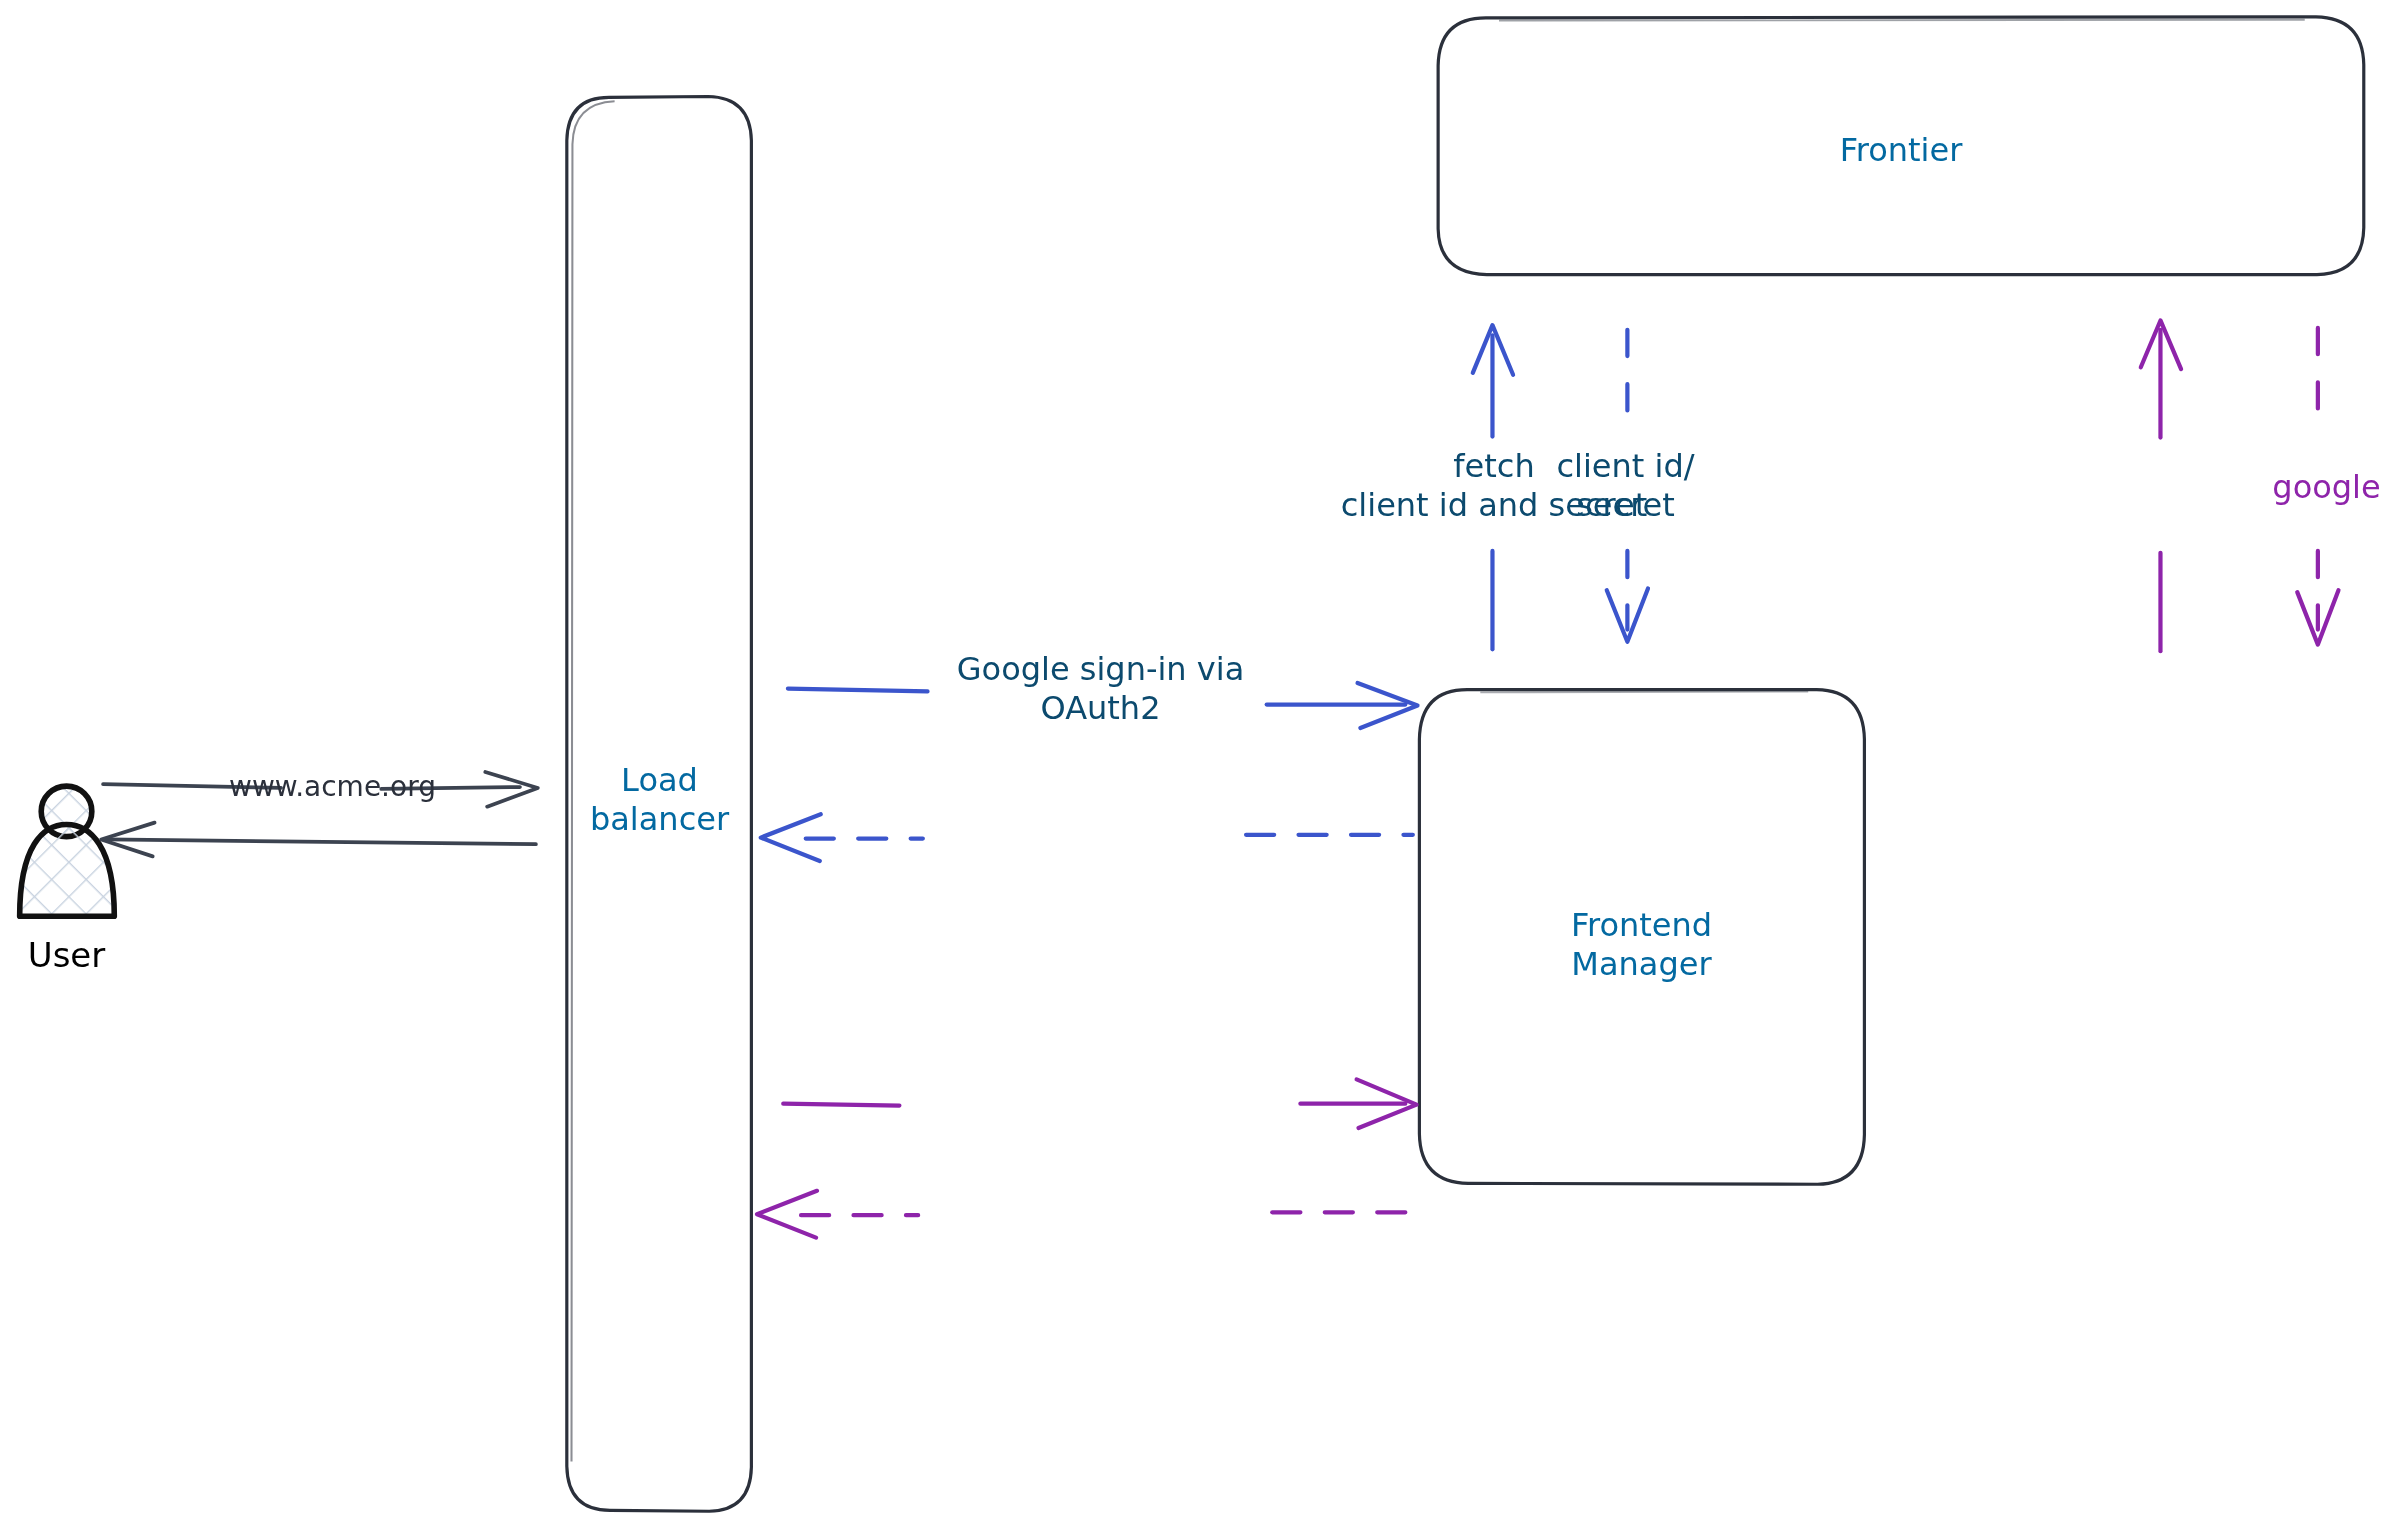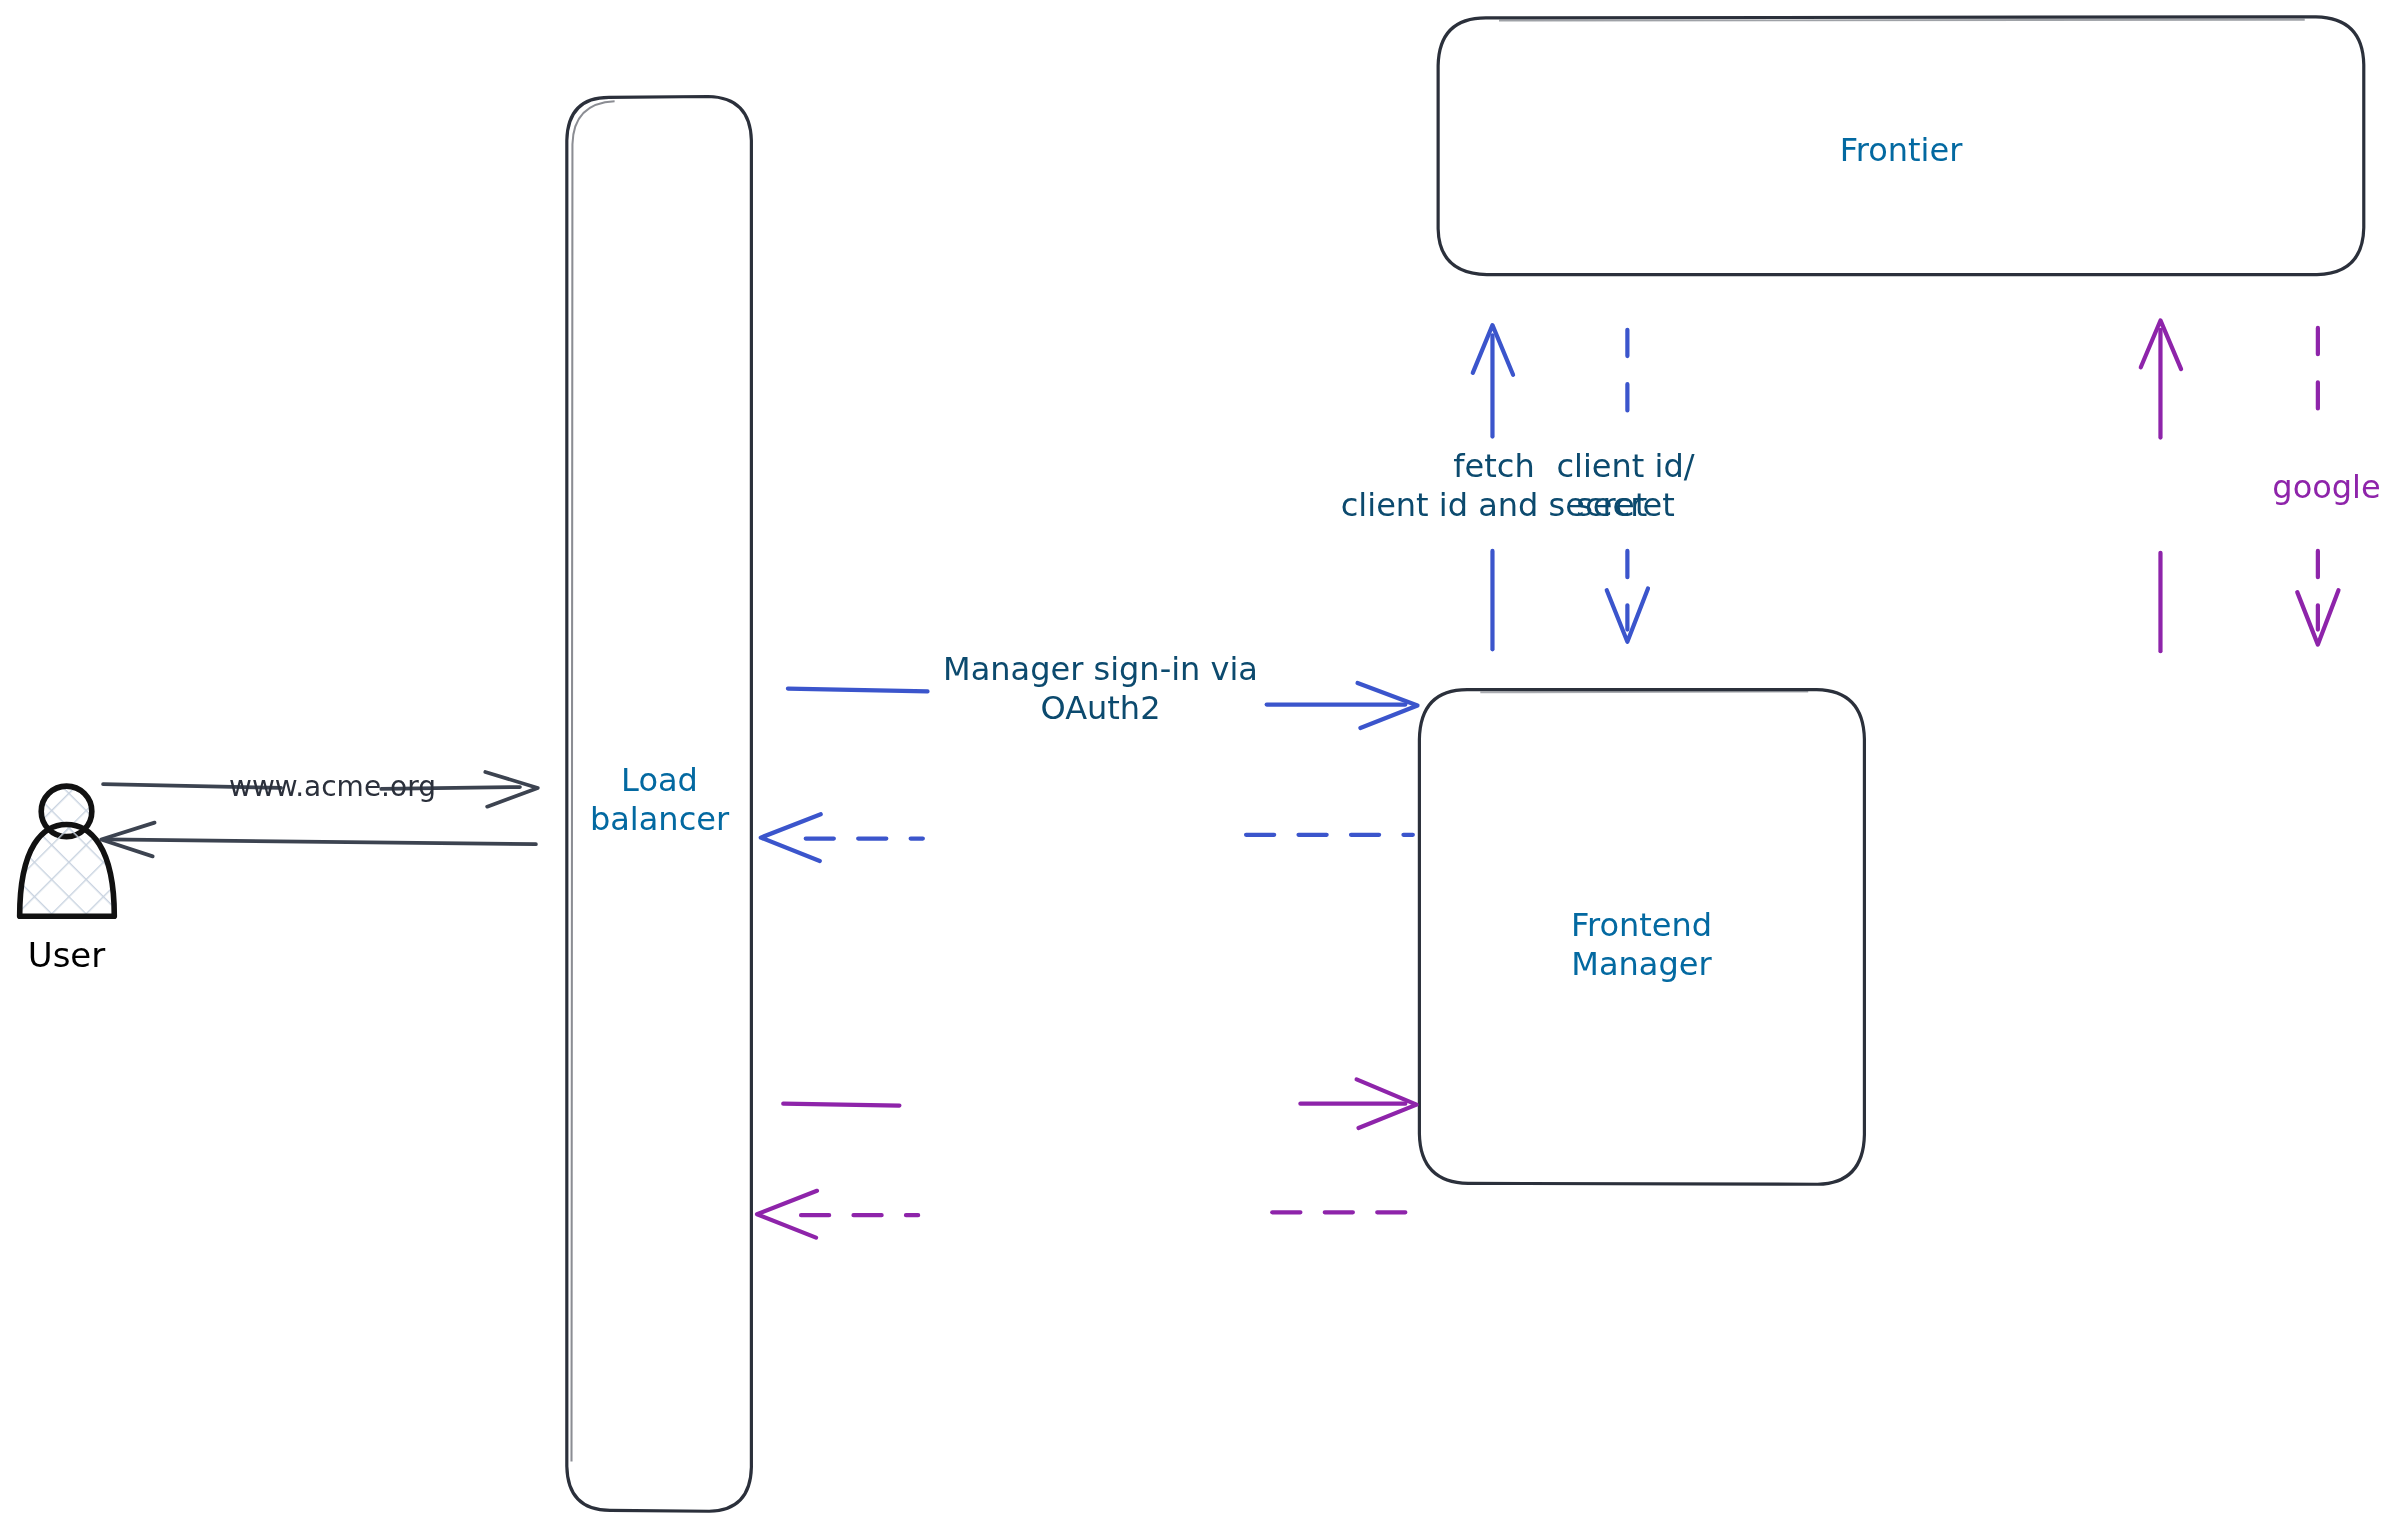--- a/index.html
+++ b/index.html
@@ -156,21 +156,21 @@
 
   <div class="node-label" style="left:1438px; top:131px; width:926px;">Frontier</div>
 
   <div class="node-label" style="left:1419px; top:906px; width:445px;">Frontend
 Manager</div>
 
   <div class="actor-label" style="left:0px; top:935px; width:133px;">User</div>
 
   <div class="edge-label dark" style="left:178px; top:770px; width:309px;">www.acme.org</div>
 
-  <div class="edge-label blue" style="left:899px; top:650px; width:403px;">Manager sign-in via
+  <div class="edge-label blue" style="left:899px; top:650px; width:403px;">Google sign-in via
 OAuth2</div>
 
 
 
 
   <div class="edge-label blue" style="left:1297px; top:447px; width:394px;">fetch
 client id and secret</div>
 
   <div class="edge-label blue" style="left:1513px; top:447px; width:225px;">client id/
 secret</div>

